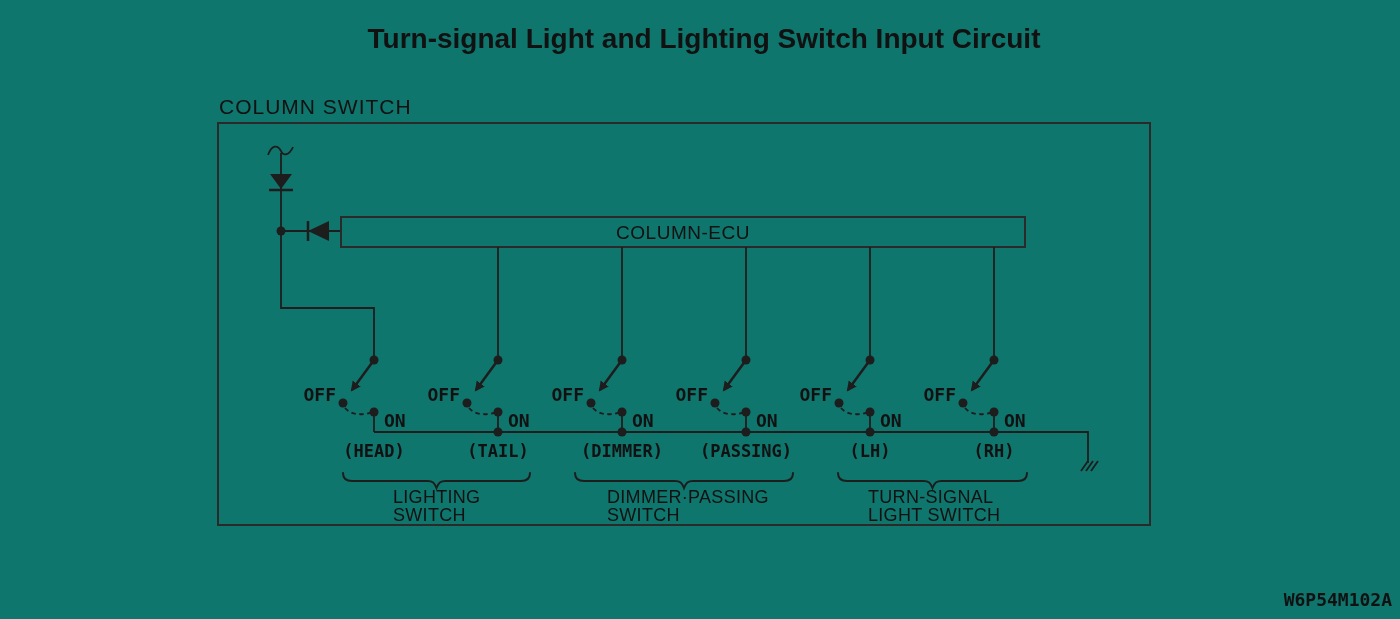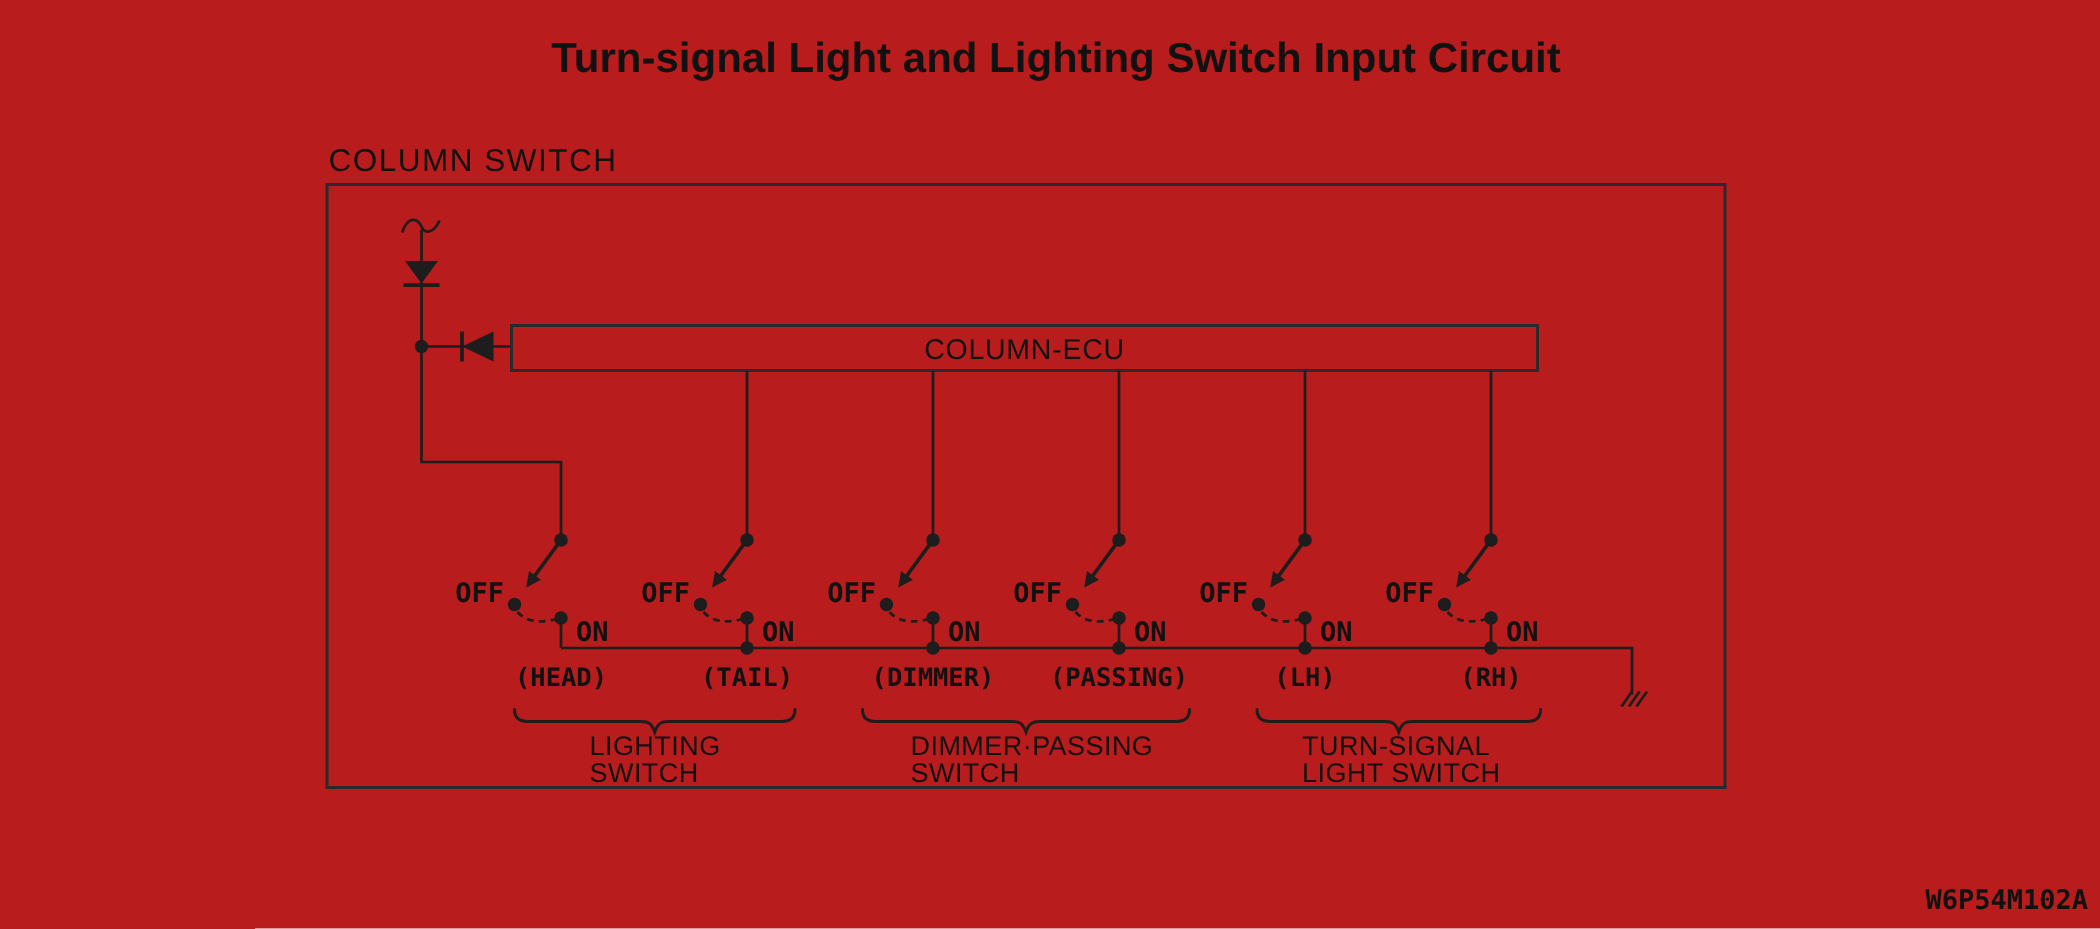--- a/index.html
+++ b/index.html
@@ -1,17 +1,17 @@
 <!DOCTYPE html>
 <html><head>
 <meta charset="utf-8">
 <style>
   html,body { margin:0; padding:0; background:#ffffff; }
   .stage {
-    position:relative; width:1400px; height:619px; background:#b91c1c;
+    position:relative; width:1400px; height:619px; background:#0f766e;
     font-family:"Liberation Sans", sans-serif; overflow:hidden;
   }
   svg { display:block; }
   .t-sans  { font-family:"Liberation Sans", sans-serif; fill:#111111; }
   .t-mono  { font-family:"DejaVu Sans Mono", monospace; font-weight:bold; fill:#111111; }
   .title   { font-size:28px; font-weight:bold; }
   .boxlbl  { font-size:21px; letter-spacing:1px; }
   .eculbl  { font-size:19px; letter-spacing:0.5px; }
   .grplbl  { font-size:18px; letter-spacing:0.3px; }
   .swname  { font-size:17px; }

